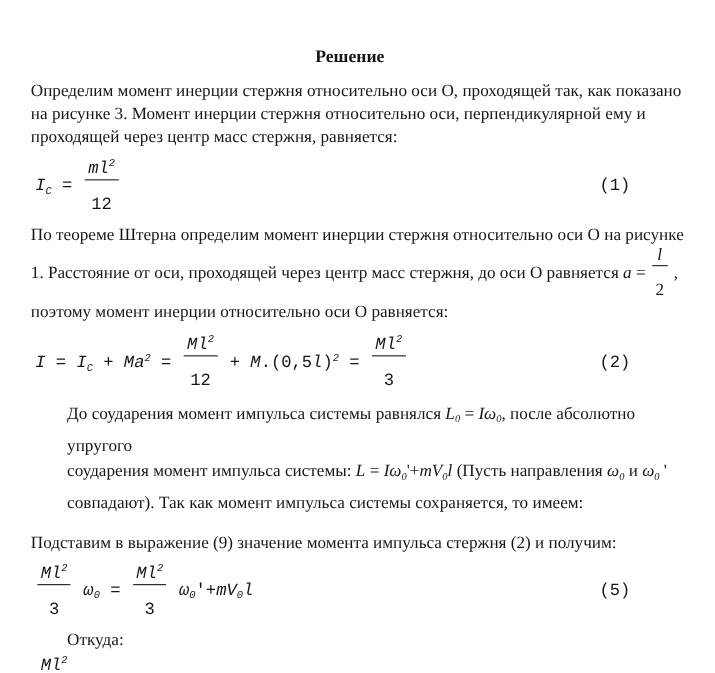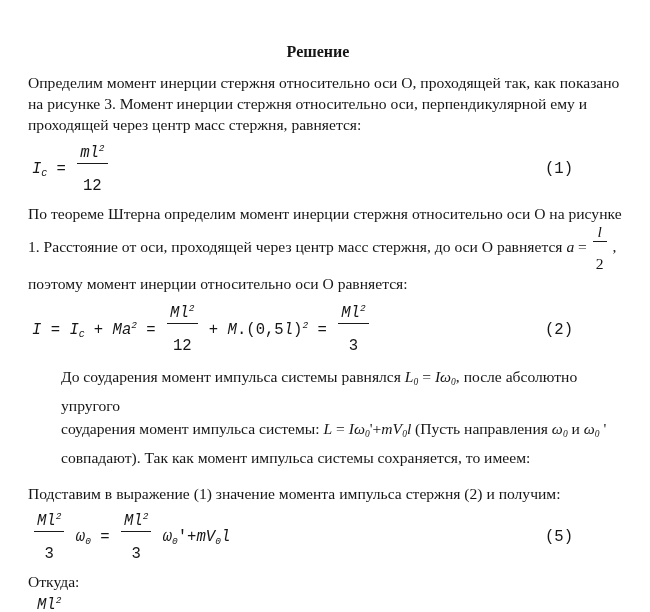--- a/index.html
+++ b/index.html
@@ -23,20 +23,21 @@
   .para{font-size:15.6px;line-height:21px;}
   .r{font-style:normal;text-align:right;}
   .i{font-style:italic;}
   .sub{font-size:9.5px;font-style:italic;vertical-align:-3px;}
   .sup{font-size:9.5px;font-style:italic;vertical-align:6px;}
   .sp{
     text-decoration-style:wavy;
     text-decoration-color:#cf1b1b;
     text-decoration-thickness:1px;
     text-underline-offset:3px;
+    margin-left:33px;
   }
   .frac{
     display:inline-block;
     vertical-align:middle;
     text-align:center;
     line-height:1.08;
     margin:0 2px;
   }
   .frac .fn{display:block;padding:0 3px 1px 3px;}
   .frac .fd{display:block;border-top:1px solid #1a1a1a;padding:14px 3px 0 3px;}
@@ -76,21 +77,21 @@
 
   <div class="eqrow eq2">
     <span class="math"><span class="i">I</span><span class="r"> = </span><span class="i">I</span><span class="sub">C</span><span class="r"> + </span><span class="i">Ma</span><span class="sup">2</span><span class="r"> = </span><span class="frac"><span class="fn"><span class="i">Ml</span><span class="sup">2</span></span><span class="fd"><span class="r">12</span></span></span><span class="r"> + </span><span class="i">M</span><span class="r">.(0,5</span><span class="i">l</span><span class="r">)</span><span class="sup">2</span><span class="r"> = </span><span class="frac"><span class="fn"><span class="i">Ml</span><span class="sup">2</span></span><span class="fd"><span class="r">3</span></span></span></span>
     <span class="eqnum">(2)</span>
   </div>
 
   <div class="para p3"><span class="r">До соударения момент импульса системы равнялся </span><span class="i">L</span><span class="sub">0</span><span class="r"> = </span><span class="i">Iω</span><span class="sub">0</span><span class="r">, после абсолютно упругого</span><br><span class="r">соударения момент импульса системы: </span><span class="i">L</span><span class="r"> = </span><span class="i">Iω</span><span class="sub">0</span><span class="r">'+</span><span class="i">mV</span><span class="sub">0</span><span class="i">l</span><span class="r"> (Пусть направления </span><span class="i">ω</span><span class="sub">0</span><span class="r"> и </span><span class="i">ω</span><span class="sub">0</span><span class="r"> '</span><br><span class="r">совпадают). Так как момент импульса системы сохраняется, то имеем:</span></div>
 
 
 
-  <div class="para p4"><span class="r">Подставим в выражение (1) значение момента импульса стержня (2) и получим:</span></div>
+  <div class="para p4"><span class="r">Подставим в выражение (9) значение момента импульса стержня (2) и получим:</span></div>
 
   <div class="eqrow eq5">
     <span class="math"><span class="frac"><span class="fn"><span class="i">Ml</span><span class="sup">2</span></span><span class="fd"><span class="r">3</span></span></span><span class="i"> ω</span><span class="sub">0</span><span class="r"> = </span><span class="frac"><span class="fn"><span class="i">Ml</span><span class="sup">2</span></span><span class="fd"><span class="r">3</span></span></span><span class="i"> ω</span><span class="sub">0</span><span class="r">'+</span><span class="i">mV</span><span class="sub">0</span><span class="i">l</span></span>
     <span class="eqnum">(5)</span>
   </div>
 
   <div class="para p5"><span class="sp">Откуда</span><span class="r">:</span></div>
 
   <div class="eqrow eq6">
     <span class="math"><span class="frac"><span class="fn"><span class="i">Ml</span><span class="sup">2</span></span><span class="fd"><span class="r">3</span></span></span><span class="r">(</span><span class="i">ω</span><span class="sub">0</span><span class="r"> − </span><span class="i">ω</span><span class="sub">0</span><span class="r">') = </span><span class="i">mV</span><span class="sub">0</span><span class="i">l</span></span>

